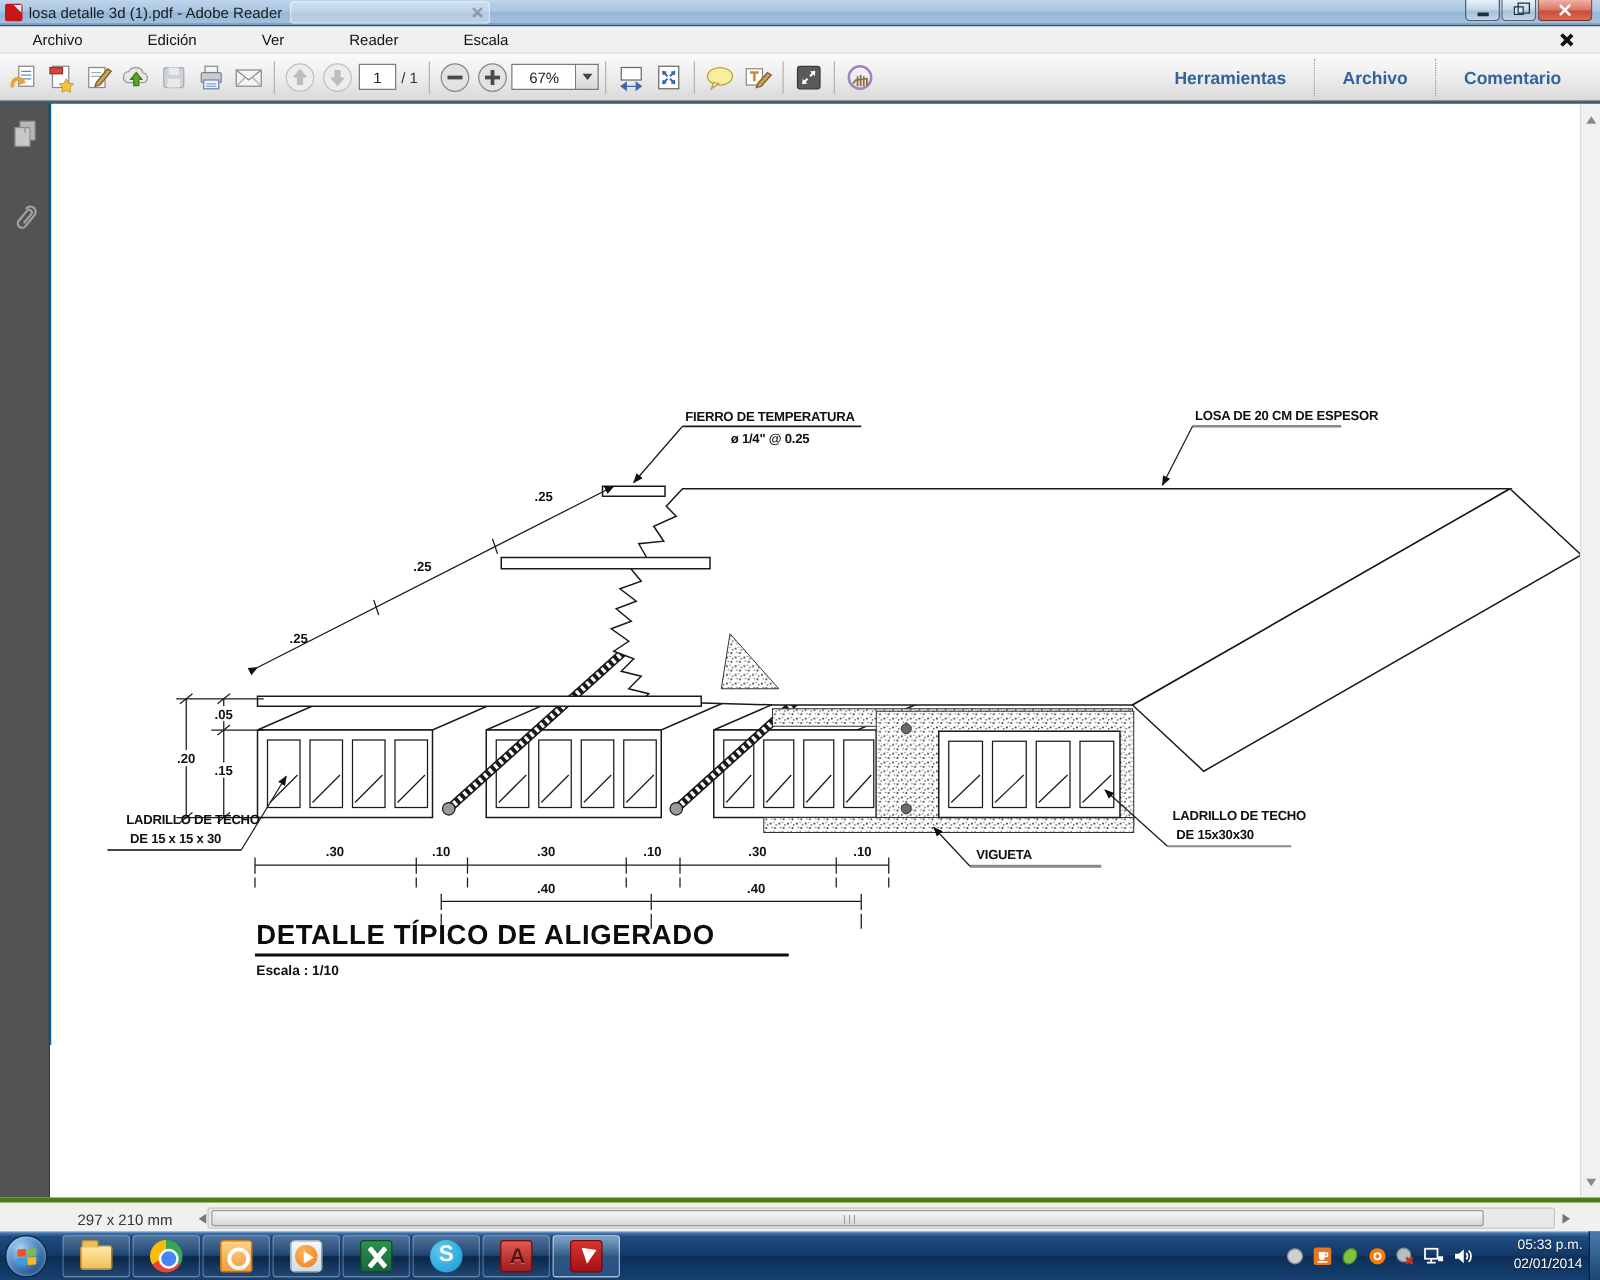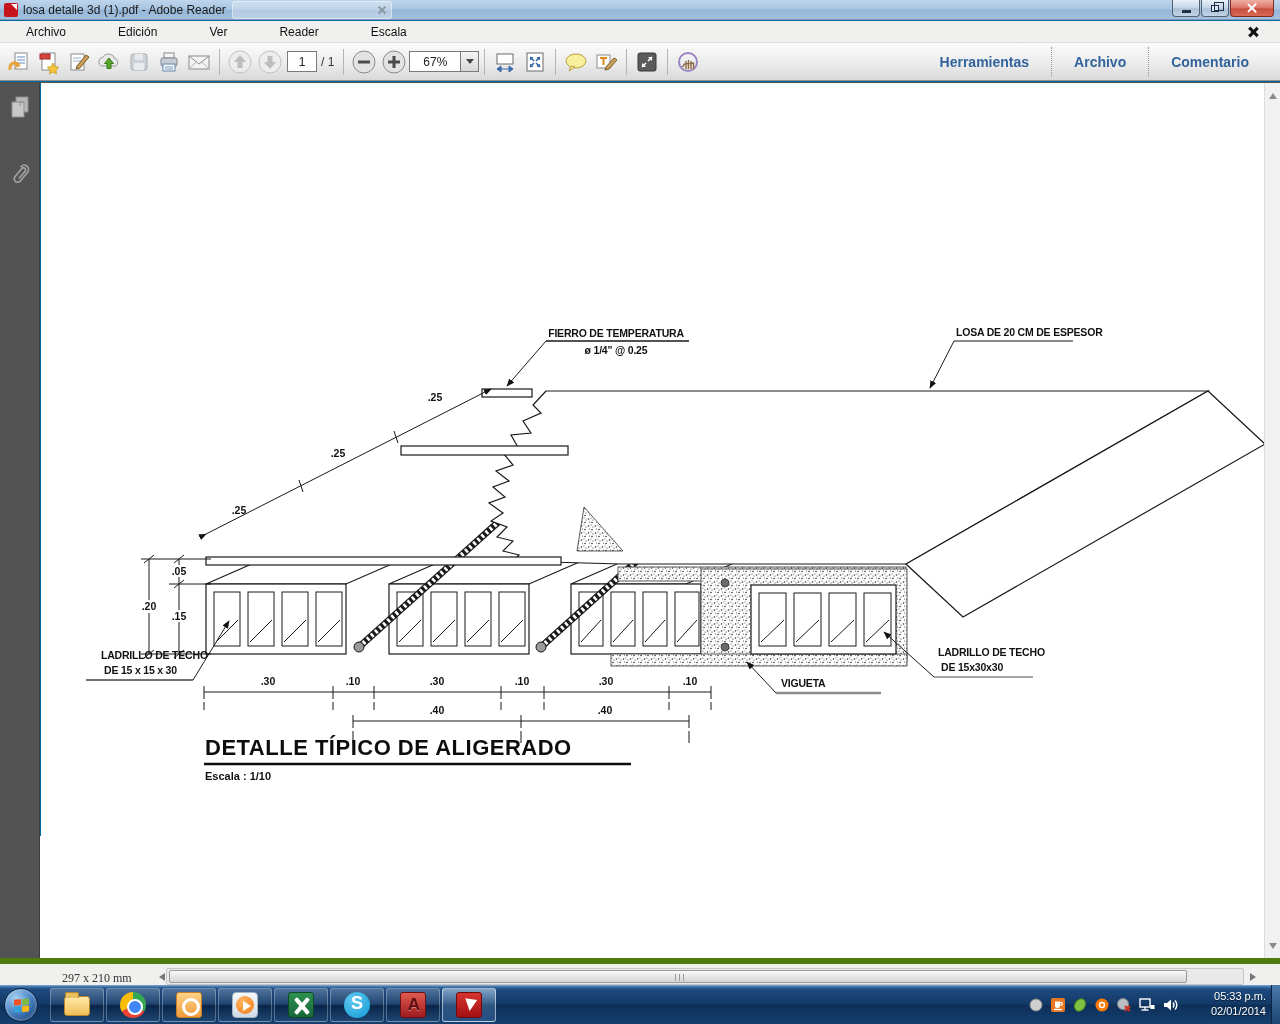--- a/index.html
+++ b/index.html
@@ -57,21 +57,21 @@
   .main { position:absolute; left:0; top:82px; width:1280px; height:876px; border-top:1px solid #505050; }
   .sidebar { position:absolute; left:0; top:0; width:40px; height:876px; background:#535353; border-right:1px solid #3c3c3c; }
   .side-ic { position:absolute; left:8px; width:24px; height:26px; }
   .docarea { position:absolute; left:41px; top:0; width:1223px; height:876px; background:#fff; }
   .vscroll { position:absolute; right:0; top:0; width:16px; height:876px; background:#f1f1f1; border-left:1px solid #dcdcdc; }
   .vs-arrow { position:absolute; left:4px; width:0; height:0; border:4px solid transparent; }
   .vs-up { top:6px; border-bottom:6px solid #8a8a8a; }
   .vs-dn { bottom:6px; border-top:6px solid #8a8a8a; }
 
   
-  .statusrow { position:absolute; left:0; top:958px; width:1280px; height:27px; background:#f0f0ee; border-top:6px solid #4d7c0f;font-family:Liberation Serif, serif; }
+  .statusrow { position:absolute; left:0; top:958px; width:1280px; height:27px; background:#f0f0ee; border-top:4px solid #4d7c0f; }
   .pagesize { position:absolute; left:62px; top:7px; font-size:12px; color:#333; }
   .hs-left { position:absolute; left:155px; top:9px; width:0; height:0; border:4px solid transparent; border-right:6px solid #777; }
   .hs-right { position:absolute; left:1250px; top:9px; width:0; height:0; border:4px solid transparent; border-left:6px solid #777; }
   .hs-track { position:absolute; left:166px; top:4px; width:1078px; height:17px; background:#e9e9e9; border:1px solid #c6c6c6; border-radius:2px; }
   .hs-thumb { position:absolute; left:2px; top:1px; width:1018px; height:13px; border:1px solid #9a9a9a; border-radius:2px;
     background:linear-gradient(180deg,#f8f8f8,#d6d6d6); }
   .hs-grip { position:absolute; left:505px; top:3px; width:10px; height:7px;
     background:repeating-linear-gradient(90deg,#9a9a9a 0 1px,transparent 1px 4px); }
 
   

